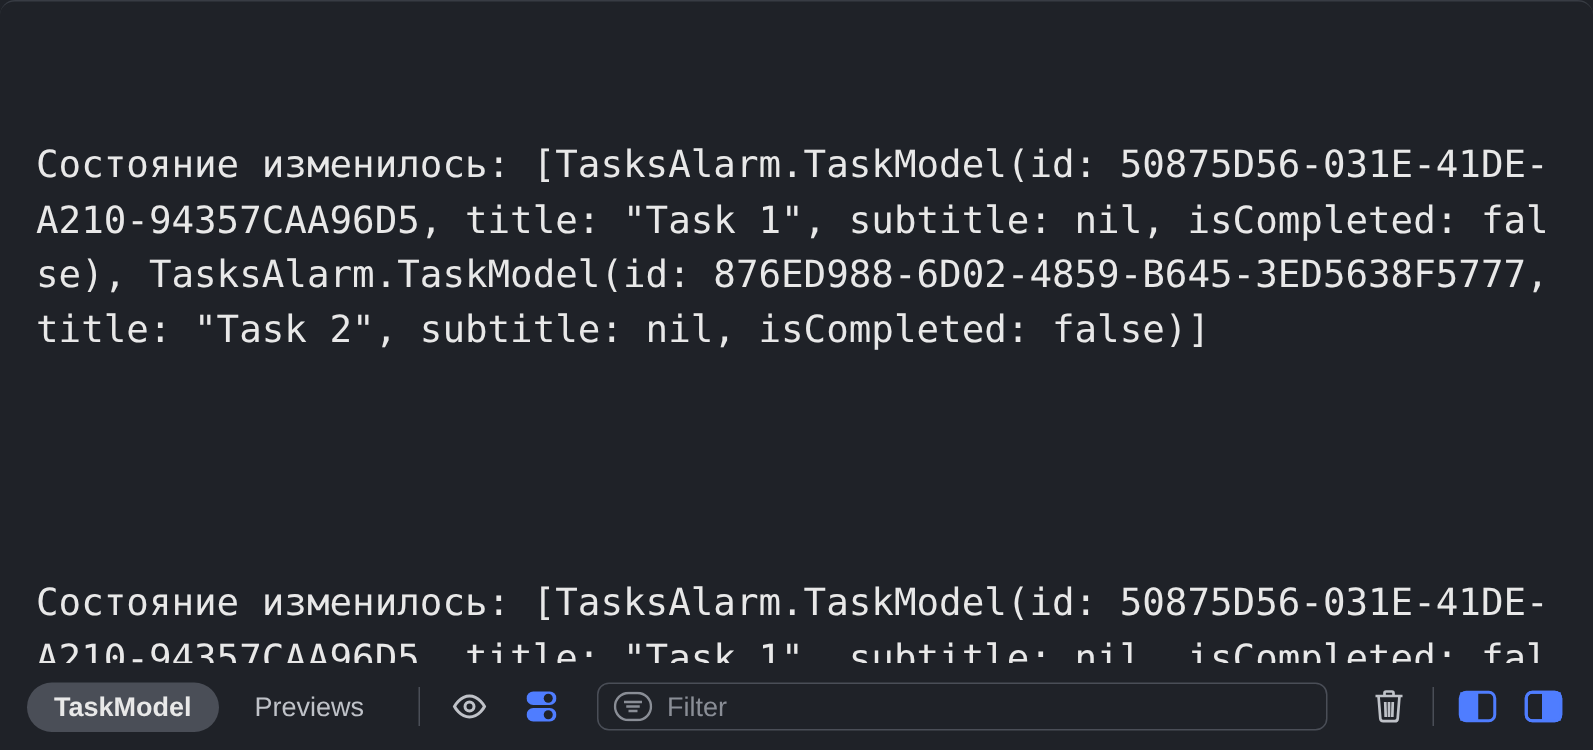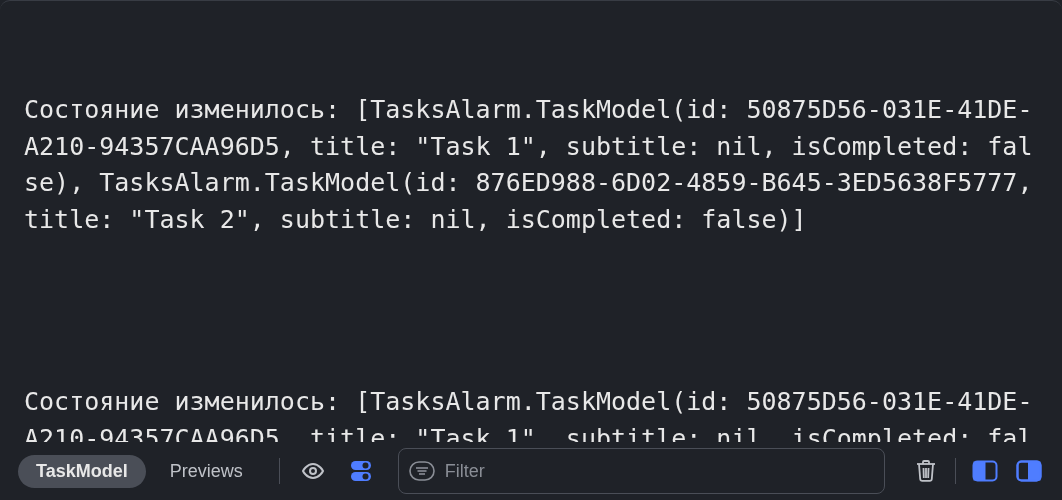--- a/index.html
+++ b/index.html
@@ -62,21 +62,21 @@
     width: 30px;
     height: 30px;
     color: #bfc2c8;
     cursor: pointer;
   }
   .icon-btn.blue { color: #4f7dff; }
   .filter-box {
     flex: 1;
     display: flex;
     align-items: center;
-    height: 46px;
+    height: 32px;
     border: 1.5px solid #4a4e57;
     border-radius: 8px;
     padding: 0 10px;
     gap: 10px;
     margin-left: 4px;
   }
   .filter-box input {
     flex: 1;
     background: transparent;
     border: none;

